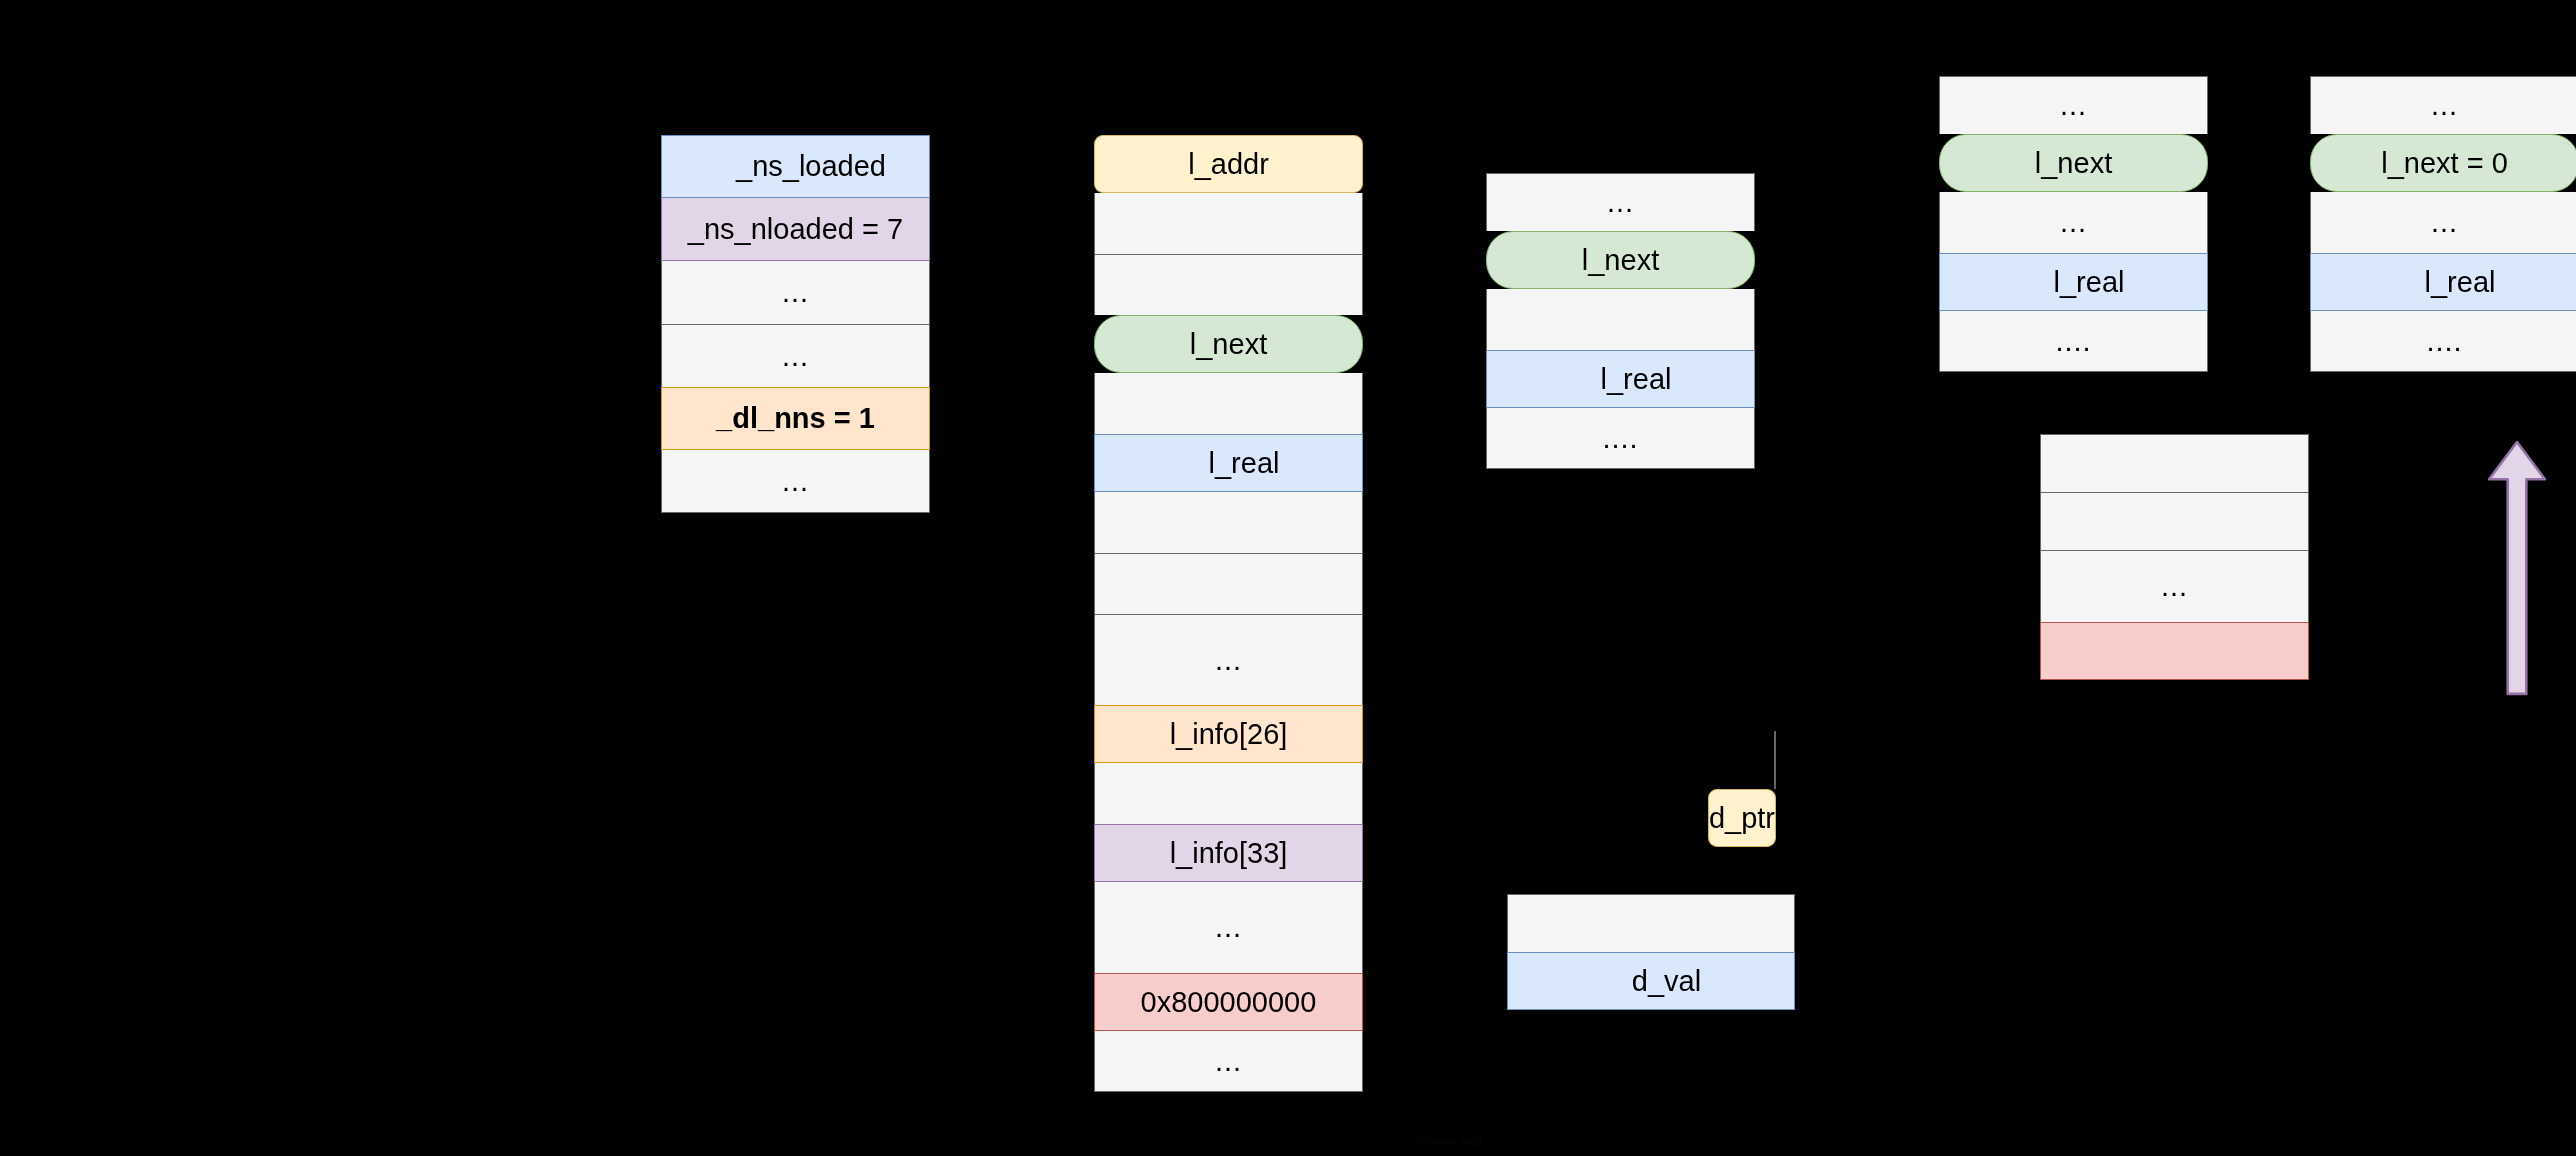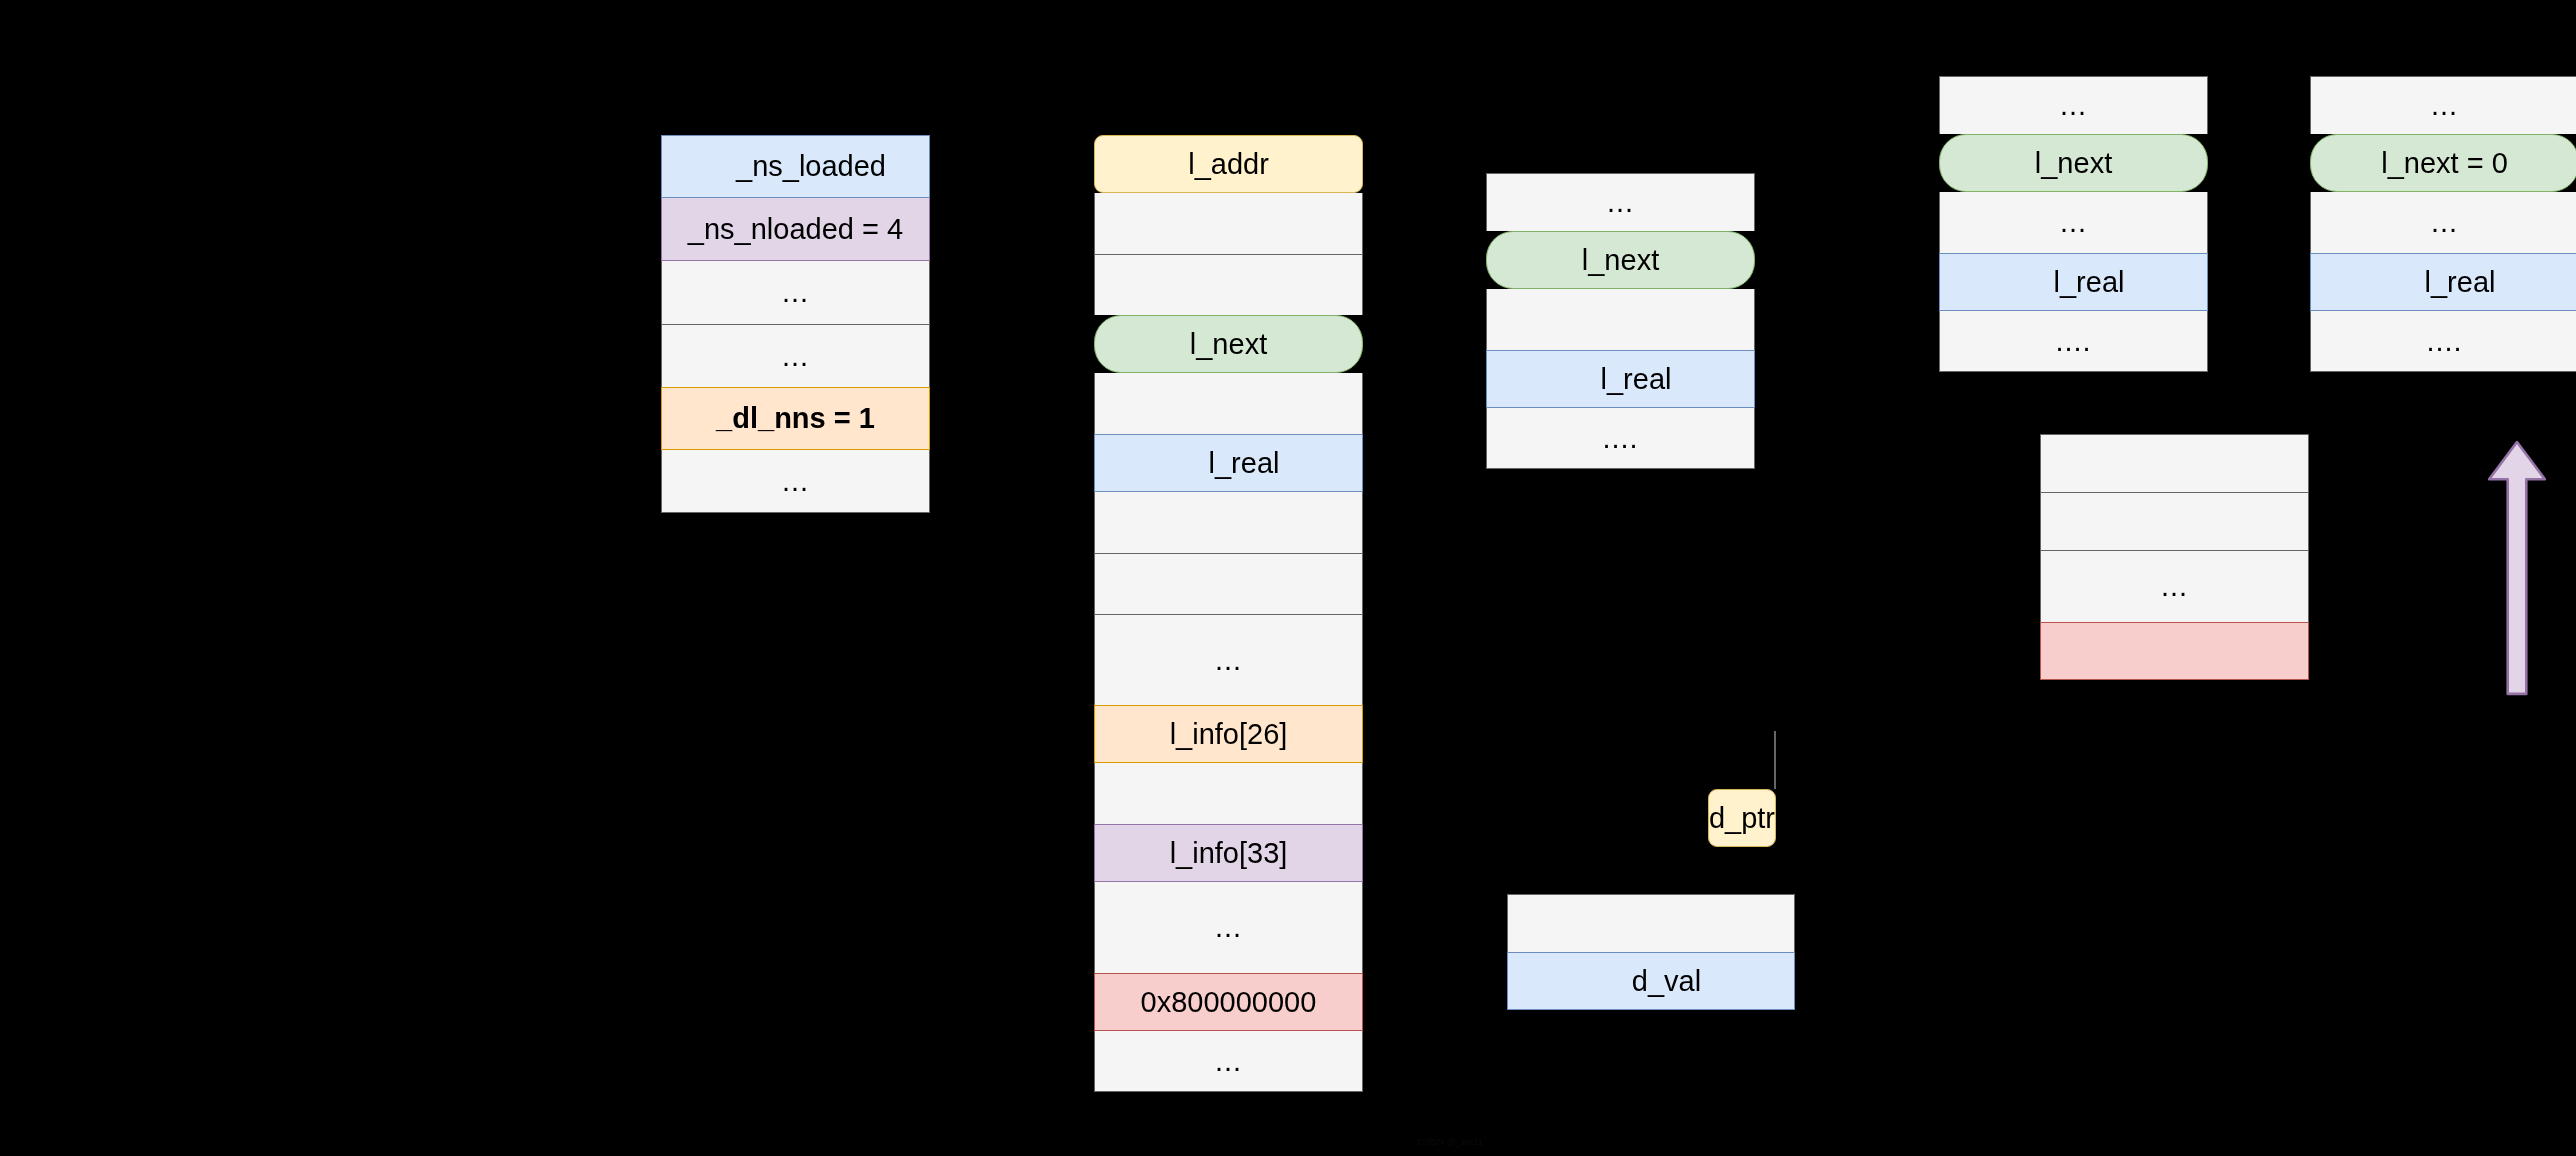--- a/index.html
+++ b/index.html
@@ -79,21 +79,21 @@
     letter-spacing: 0.3px;
   }
 </style>
 </head>
 <body>
 
 <div class="canvas">
 
   <div class="struct" id="ns-struct" style="left:661px; top:135px; width:269px;">
   <div class="cell hl c-blue" style="height: 63px;">_ns_loaded</div>
-      <div class="cell hl c-purple" style="height: 63px;">_ns_nloaded = 4</div>
+      <div class="cell hl c-purple" style="height: 63px;">_ns_nloaded = 7</div>
       <div class="cell dots" style="height: 63px;">...</div>
       <div class="cell dots" style="height: 63px;">...</div>
       <div class="cell hl c-orange" style="height: 63px; font-weight: bold;">_dl_nns = 1</div>
       <div class="cell dots" style="height: 63px;">...</div>
     </div>
 
   <div class="struct" id="linkmap-struct" style="left:1094px; top:135px; width:269px;">
   <div class="cell hl c-yellow" style="height: 58px;">l_addr</div>
       <div class="cell" style="height: 61px;"></div>
       <div class="cell" style="height: 61px;"></div>

